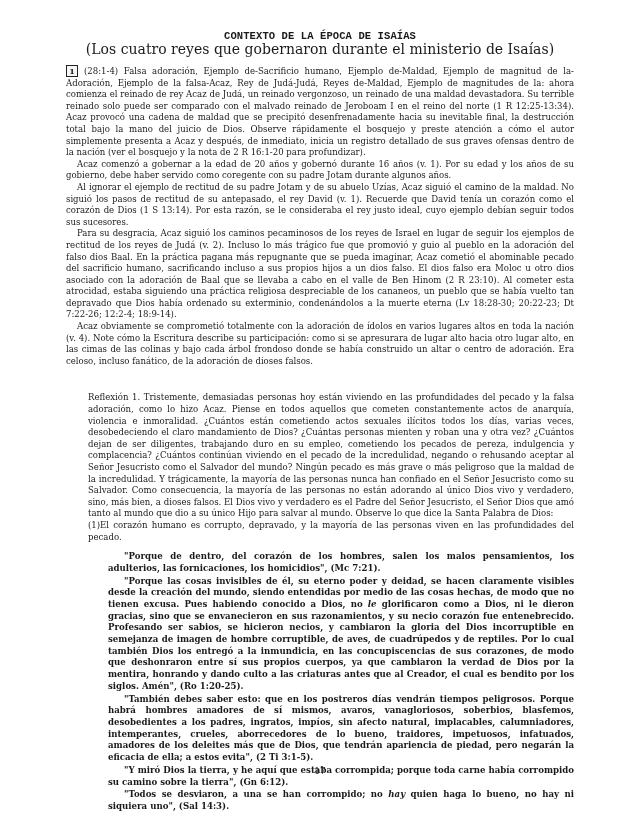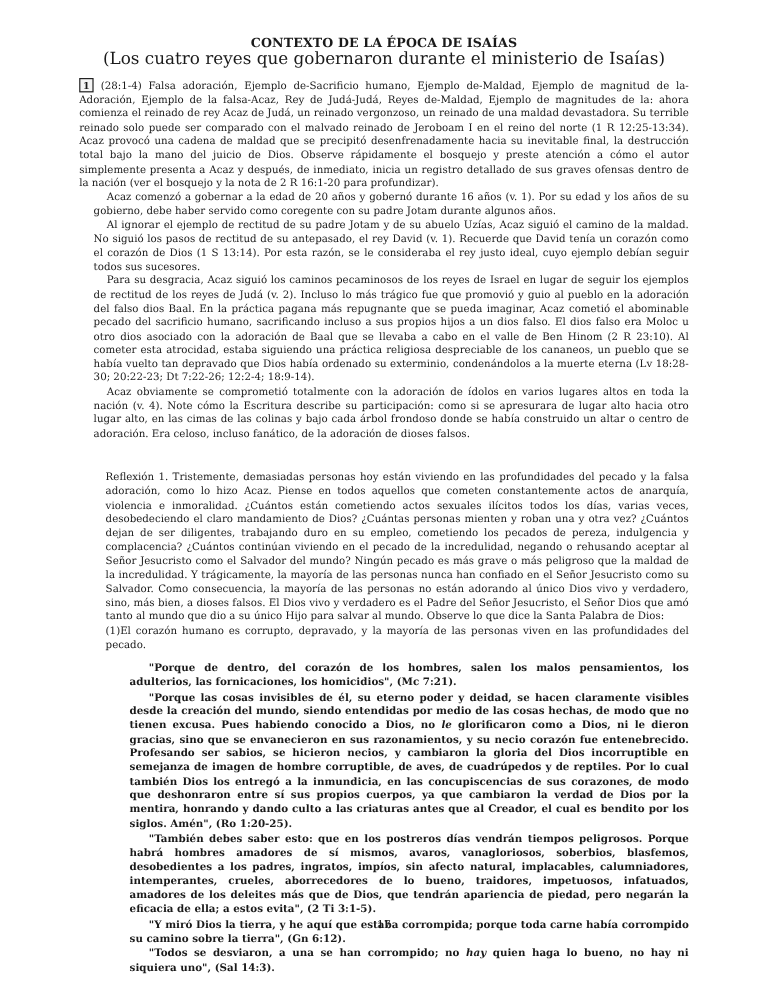--- a/index.html
+++ b/index.html
@@ -1,22 +1,22 @@
 <!DOCTYPE html>
 <html><head>
 <meta charset="utf-8">
 <style>
   html, body { margin: 0; padding: 0; background: #ffffff; }
   body { width: 640px; height: 820px; position: relative; overflow: hidden;
          font-family: "DejaVu Serif", "Liberation Serif", serif; color: #1a1a1a; }
   .page { position: absolute; left: 66px; top: 30px; width: 508px; }
-  .title { text-align: center; font-weight: bold; font-size: 10.5px; line-height: 13px; letter-spacing: 0.1px; }
+  .title { text-align: center; font-weight: bold; font-size: 10.5px; line-height: 13px; letter-spacing: 0.1px; font-family: Liberation Mono, monospace; }
   .subtitle { text-align: center; font-size: 14px; line-height: 13px; margin-bottom: 9px; }
   p { margin: 0; font-size: 8.55px; line-height: 11.6px; text-align: justify; hyphens: auto; }
-  .indent { text-indent: 11px; margin-left: 12px; }
+  .indent { text-indent: 11px; }
   .badge { display: inline-block; width: 10px; height: 10px; border: 1px solid #222; font-size: 8px;
            line-height: 10px; text-align: center; font-weight: bold; margin-right: 6px; vertical-align: 0px;
            background: #f5f5f5; text-indent: 0; }
   .b { font-weight: normal; }
   .reflection { margin: 25px 0 0 22px; }
   .quotes { margin: 8px 0 0 42px; }
   .quotes p { font-weight: bold; font-size: 8.6px; line-height: 11.7px; text-indent: 16px; }
   .quotes p + p { margin-top: 1px; }
   .pagenum { position: absolute; top: 766px; left: 0; width: 640px; text-align: center; font-size: 9px; }
 </style>

